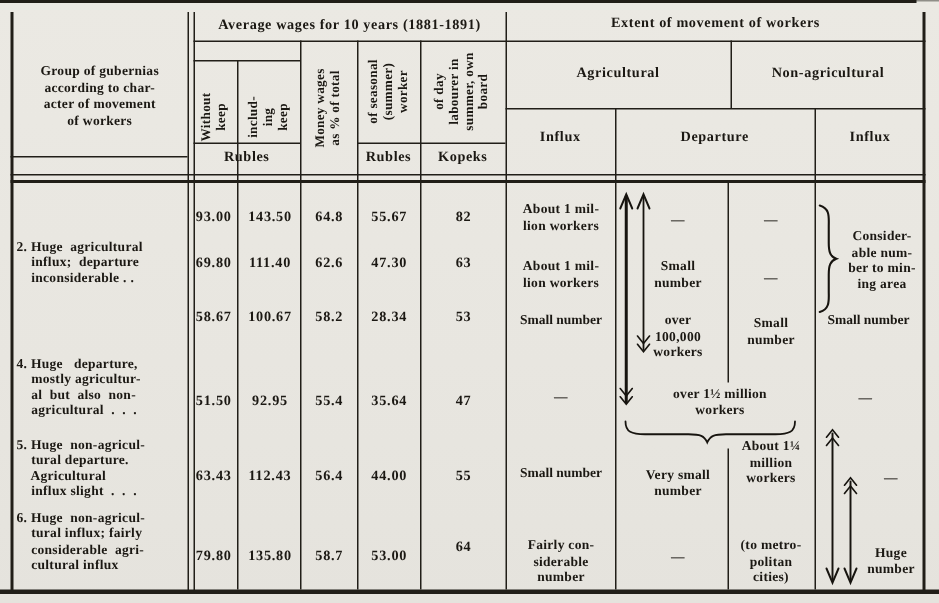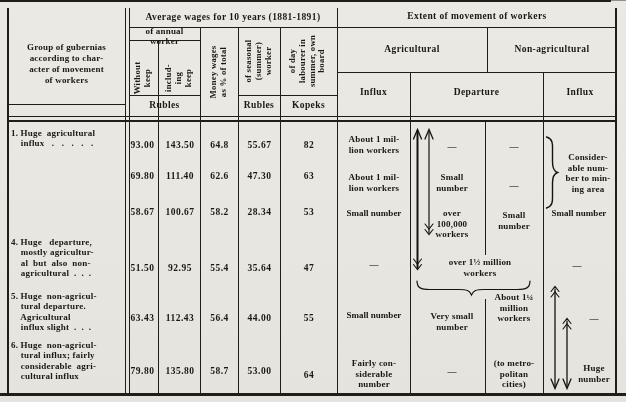--- a/index.html
+++ b/index.html
@@ -56,22 +56,20 @@
   <div class="vl" style="left:485px;top:299px;height:94px"></div>
   <div class="vl" style="left:543px;top:72px;height:321px"></div>
   <div class="vl" style="left:615px;top:8px;height:388px;width:2px"></div>
 
   <div class="cell ctr t" style="left:129px;top:12px;width:208px">Average wages for 10 years (1881-1891)</div>
   <div class="cell ctr" style="left:8px;top:42px;width:117px;line-height:11px">Group of gubernias
 according to char-
 acter of movement
 of workers</div>
   <div class="cell ctr t" style="left:337px;top:11px;width:280px">Extent of movement of workers</div>
-  <div class="cell ctr" style="left:129px;top:26px;width:71px;line-height:10px">of annual
-worker</div>
 
   <div class="rot" style="left:143px;top:78px">Without
 keep</div>
   <div class="rot" style="left:179px;top:78px">includ-
 ing
 keep</div>
   <div class="rot" style="left:219px;top:72px">Money wages
 as % of total</div>
   <div class="rot" style="left:259px;top:61px">of seasonal
 (summer)
@@ -84,22 +82,23 @@
   <div class="cell ctr t" style="left:129px;top:100px;width:71px">Rubles</div>
   <div class="cell ctr t" style="left:238px;top:100px;width:42px">Rubles</div>
   <div class="cell ctr t" style="left:280px;top:100px;width:57px">Kopeks</div>
 
   <div class="cell ctr t" style="left:337px;top:44px;width:150px">Agricultural</div>
   <div class="cell ctr t" style="left:487px;top:44px;width:130px">Non-agricultural</div>
   <div class="cell ctr t" style="left:337px;top:87px;width:73px">Influx</div>
   <div class="cell ctr t" style="left:410px;top:87px;width:133px">Departure</div>
   <div class="cell ctr t" style="left:543px;top:87px;width:74px">Influx</div>
 
-  <div class="cell lbl" style="left:11px;top:128px;width:112px">1. Huge  agricultural
-    influx   .   .   .   .   .</div>
+  <div class="cell lbl" style="left:11px;top:159px;width:112px">2. Huge  agricultural
+    influx;  departure
+    inconsiderable . .</div>
   <div class="cell lbl" style="left:11px;top:237px;width:112px">4. Huge   departure,
     mostly agricultur-
     al  but  also  non-
     agricultural  .  .  .</div>
   <div class="cell lbl" style="left:11px;top:291px;width:112px">5. Huge  non-agricul-
     tural departure.
     Agricultural
     influx slight  .  .  .</div>
   <div class="cell lbl" style="left:11px;top:340px;width:112px">6. Huge  non-agricul-
     tural influx; fairly
@@ -133,21 +132,21 @@
   <div class="cell ctr num" style="left:127px;top:313px;width:31px">63.43</div>
   <div class="cell ctr num" style="left:160px;top:313px;width:40px">112.43</div>
   <div class="cell ctr num" style="left:201px;top:313px;width:37px">56.4</div>
   <div class="cell ctr num" style="left:239px;top:313px;width:41px">44.00</div>
   <div class="cell ctr num" style="left:281px;top:313px;width:56px">55</div>
 
   <div class="cell ctr num" style="left:127px;top:366px;width:31px">79.80</div>
   <div class="cell ctr num" style="left:160px;top:366px;width:40px">135.80</div>
   <div class="cell ctr num" style="left:201px;top:366px;width:37px">58.7</div>
   <div class="cell ctr num" style="left:239px;top:366px;width:41px">53.00</div>
-  <div class="cell ctr num" style="left:281px;top:370px;width:56px">64</div>
+  <div class="cell ctr num" style="left:281px;top:360px;width:56px">64</div>
 
   <div class="cell ctr" style="left:339px;top:134px;width:70px">About 1 mil-
 lion workers</div>
   <div class="cell ctr" style="left:420px;top:141px;width:64px">—</div>
   <div class="cell ctr" style="left:486px;top:141px;width:56px">—</div>
 
   <div class="cell ctr" style="left:339px;top:172px;width:70px">About 1 mil-
 lion workers</div>
   <div class="cell ctr" style="left:420px;top:172px;width:64px">Small
 number</div>

